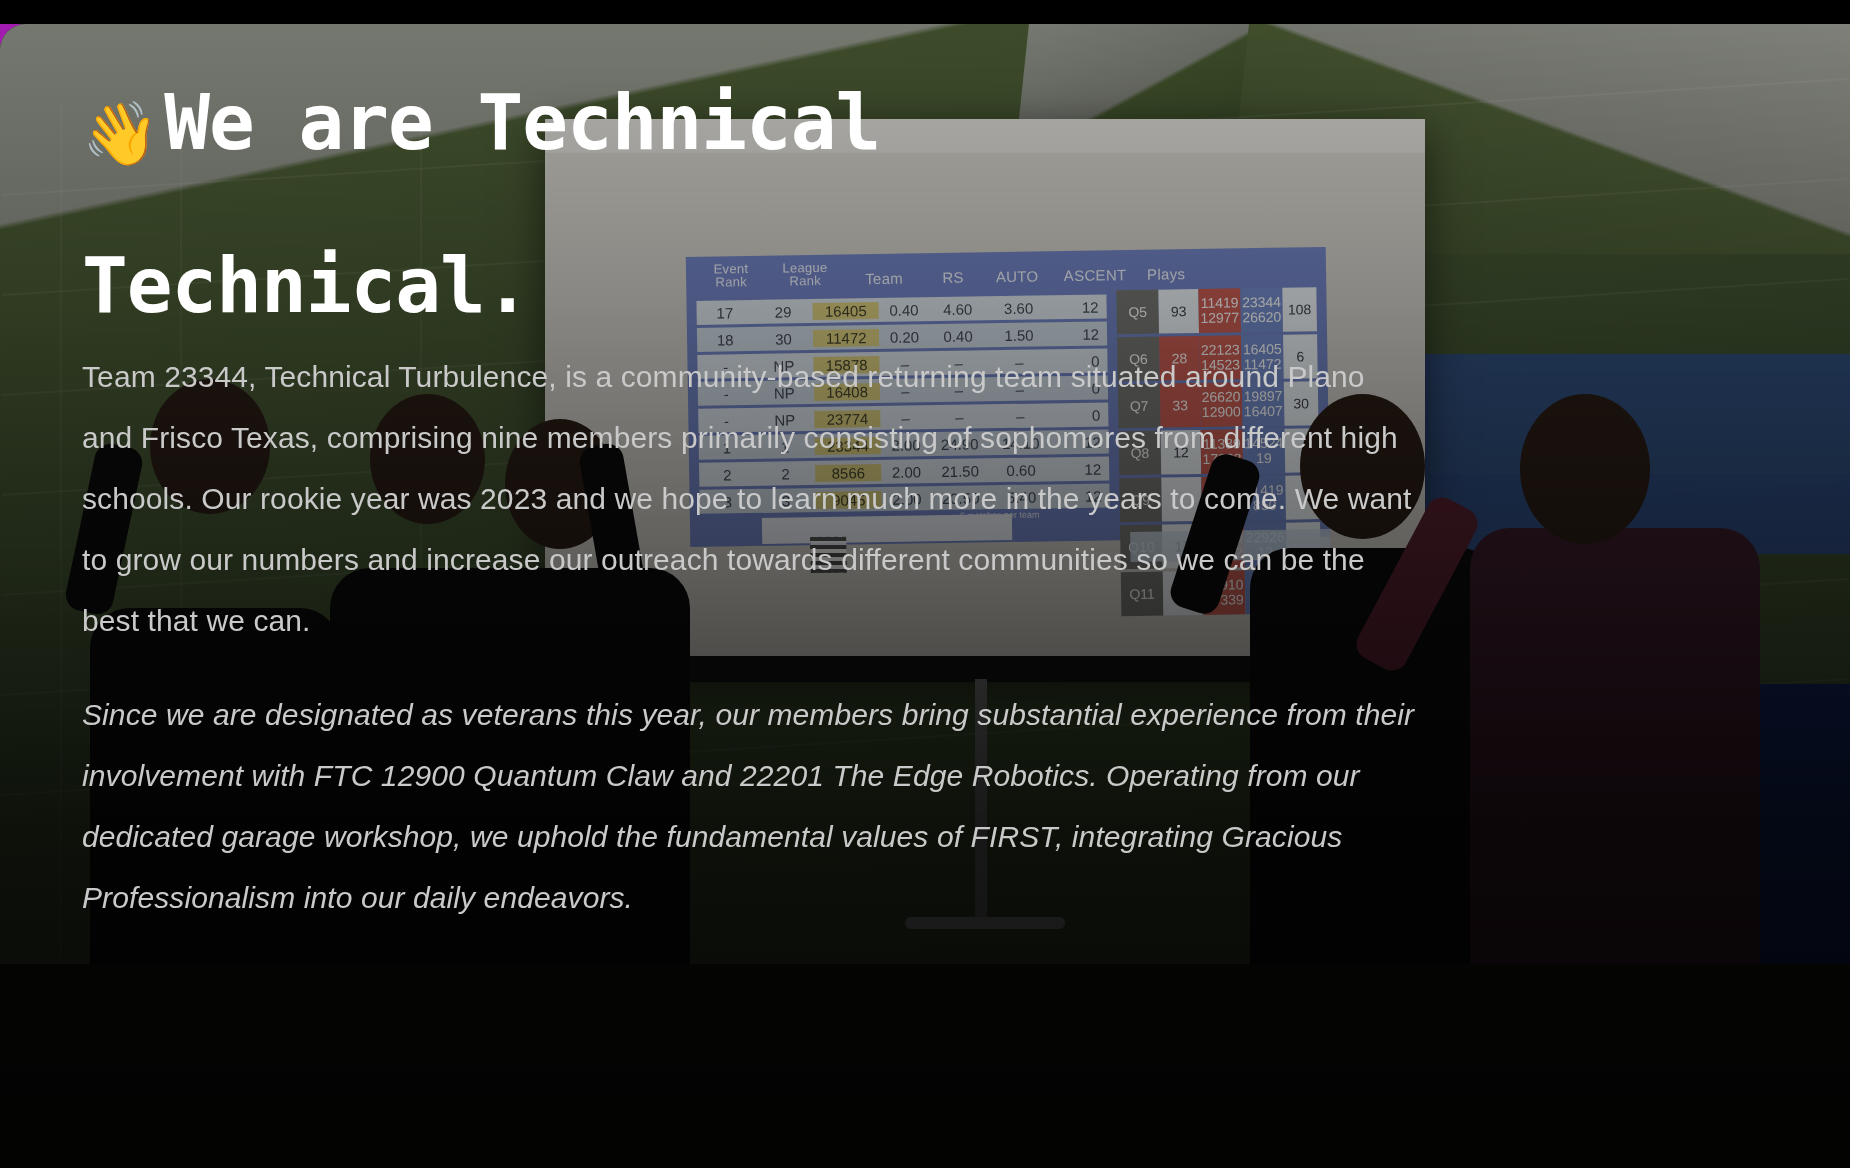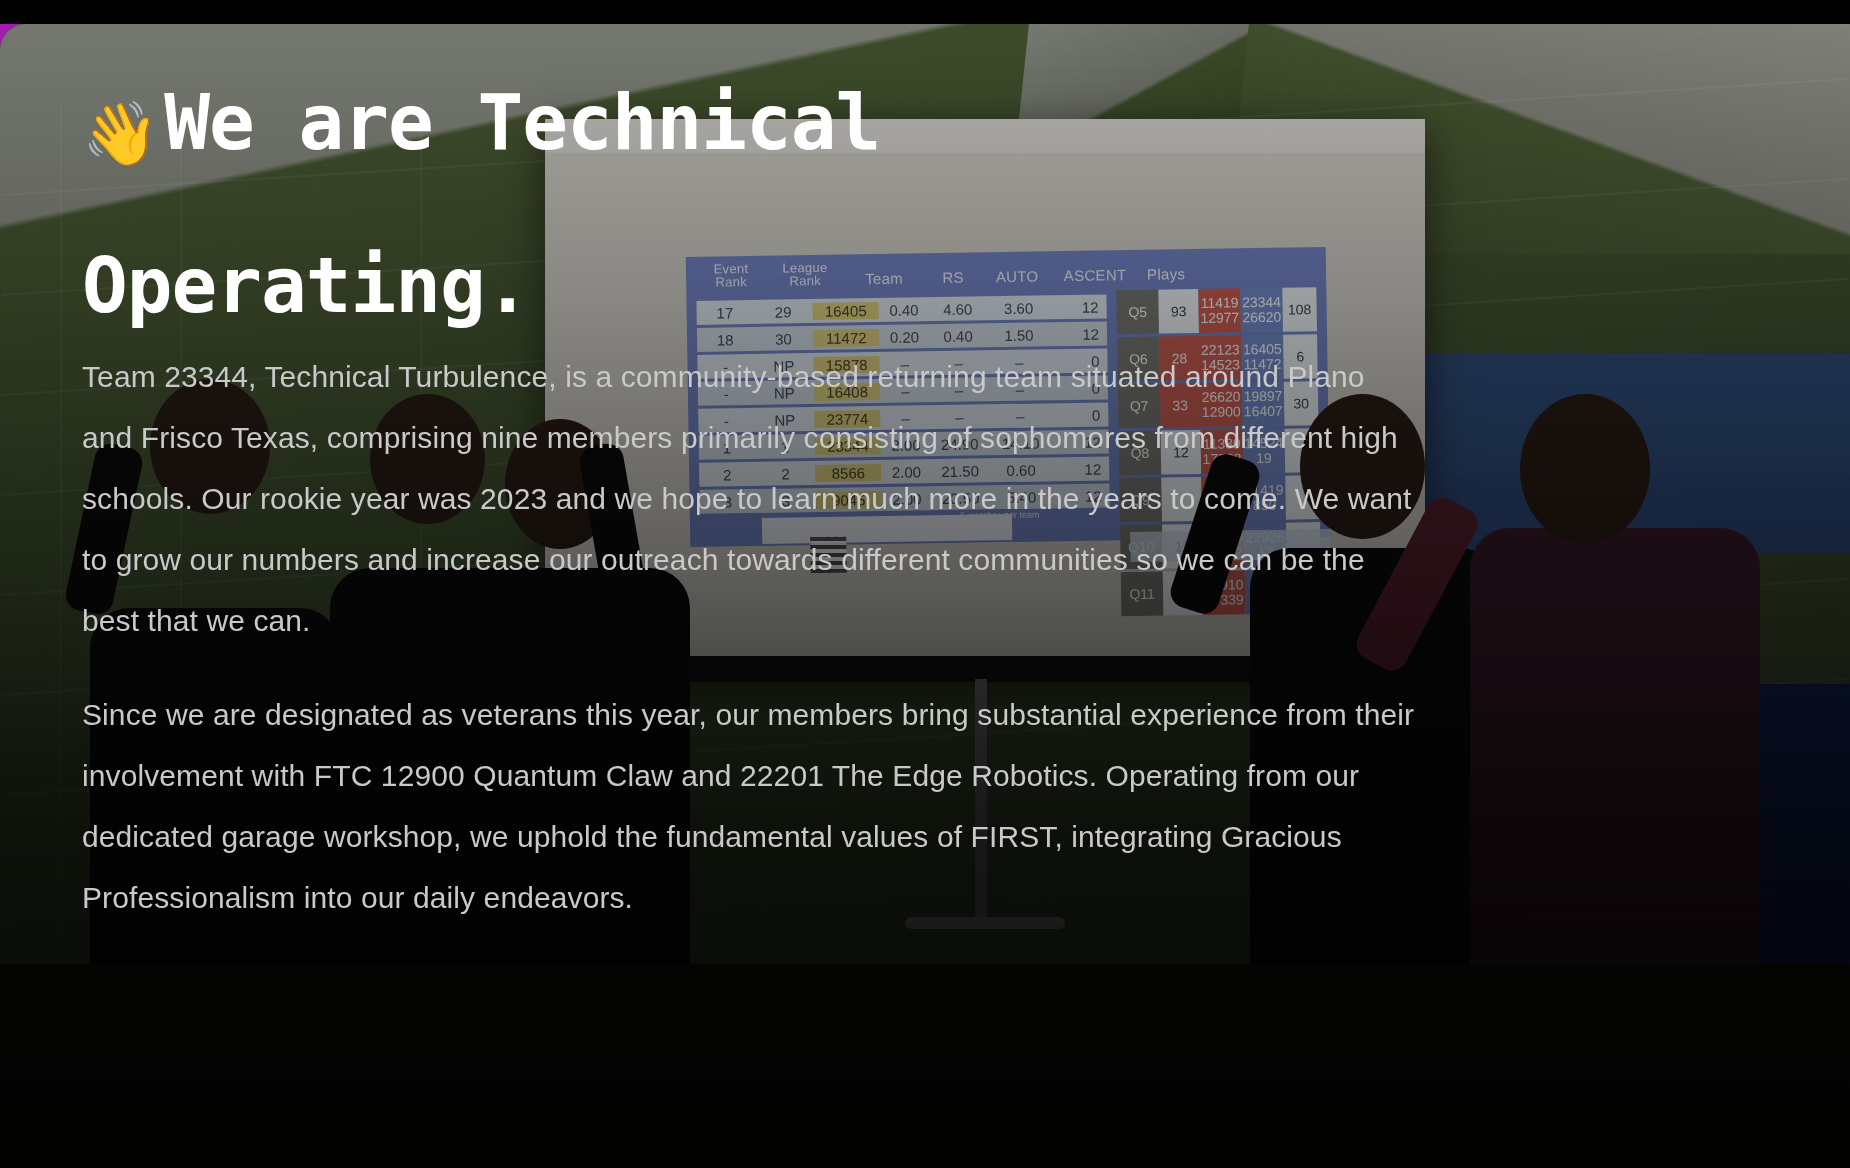--- a/index.html
+++ b/index.html
@@ -157,21 +157,21 @@
 
   .para{
     position:absolute;left:82px;
     width:1340px;
     color:#c9c9c9;
     font-size:30px;
     line-height:61px;
     letter-spacing:.1px;
   }
   #p1{top:316px;}
-  #p2{top:654px;}
+  #p2{top:654px;font-style:italic;}
 </style>
 </head>
 <body>
 
 <div class="page">
 
   <div class="hero">
 
     <div class="wall"></div>
     <div class="wall-corner"></div>
@@ -401,21 +401,21 @@
     <div class="arm" style="left:1390px;top:470px;width:54px;height:180px;background:#56202f;transform:rotate(28deg);"></div>
 
     <div class="floor"></div>
     <div class="scrim"></div>
   </div>
 
   <div class="content">
 
     <h1 class="headline">
       <span class="emoji">👋</span><span>We are Technical</span>
-      <span class="l2">Operating.</span>
+      <span class="l2">Technical.</span>
     </h1>
 
     <p class="para" id="p1">Team 23344, Technical Turbulence, is a community-based returning team situated around Plano and Frisco Texas, comprising nine members primarily consisting of sophomores from different high schools. Our rookie year was 2023 and we hope to learn much more in the years to come. We want to grow our numbers and increase our outreach towards different communities so we can be the best that we can.</p>
     <p class="para" id="p2">Since we are designated as veterans this year, our members bring substantial experience from their involvement with FTC 12900 Quantum Claw and 22201 The Edge Robotics. Operating from our dedicated garage workshop, we uphold the fundamental values of FIRST, integrating Gracious Professionalism into our daily endeavors.</p>
   </div>
 
   <div class="topbar"></div>
 </div>
 
 </body></html>

